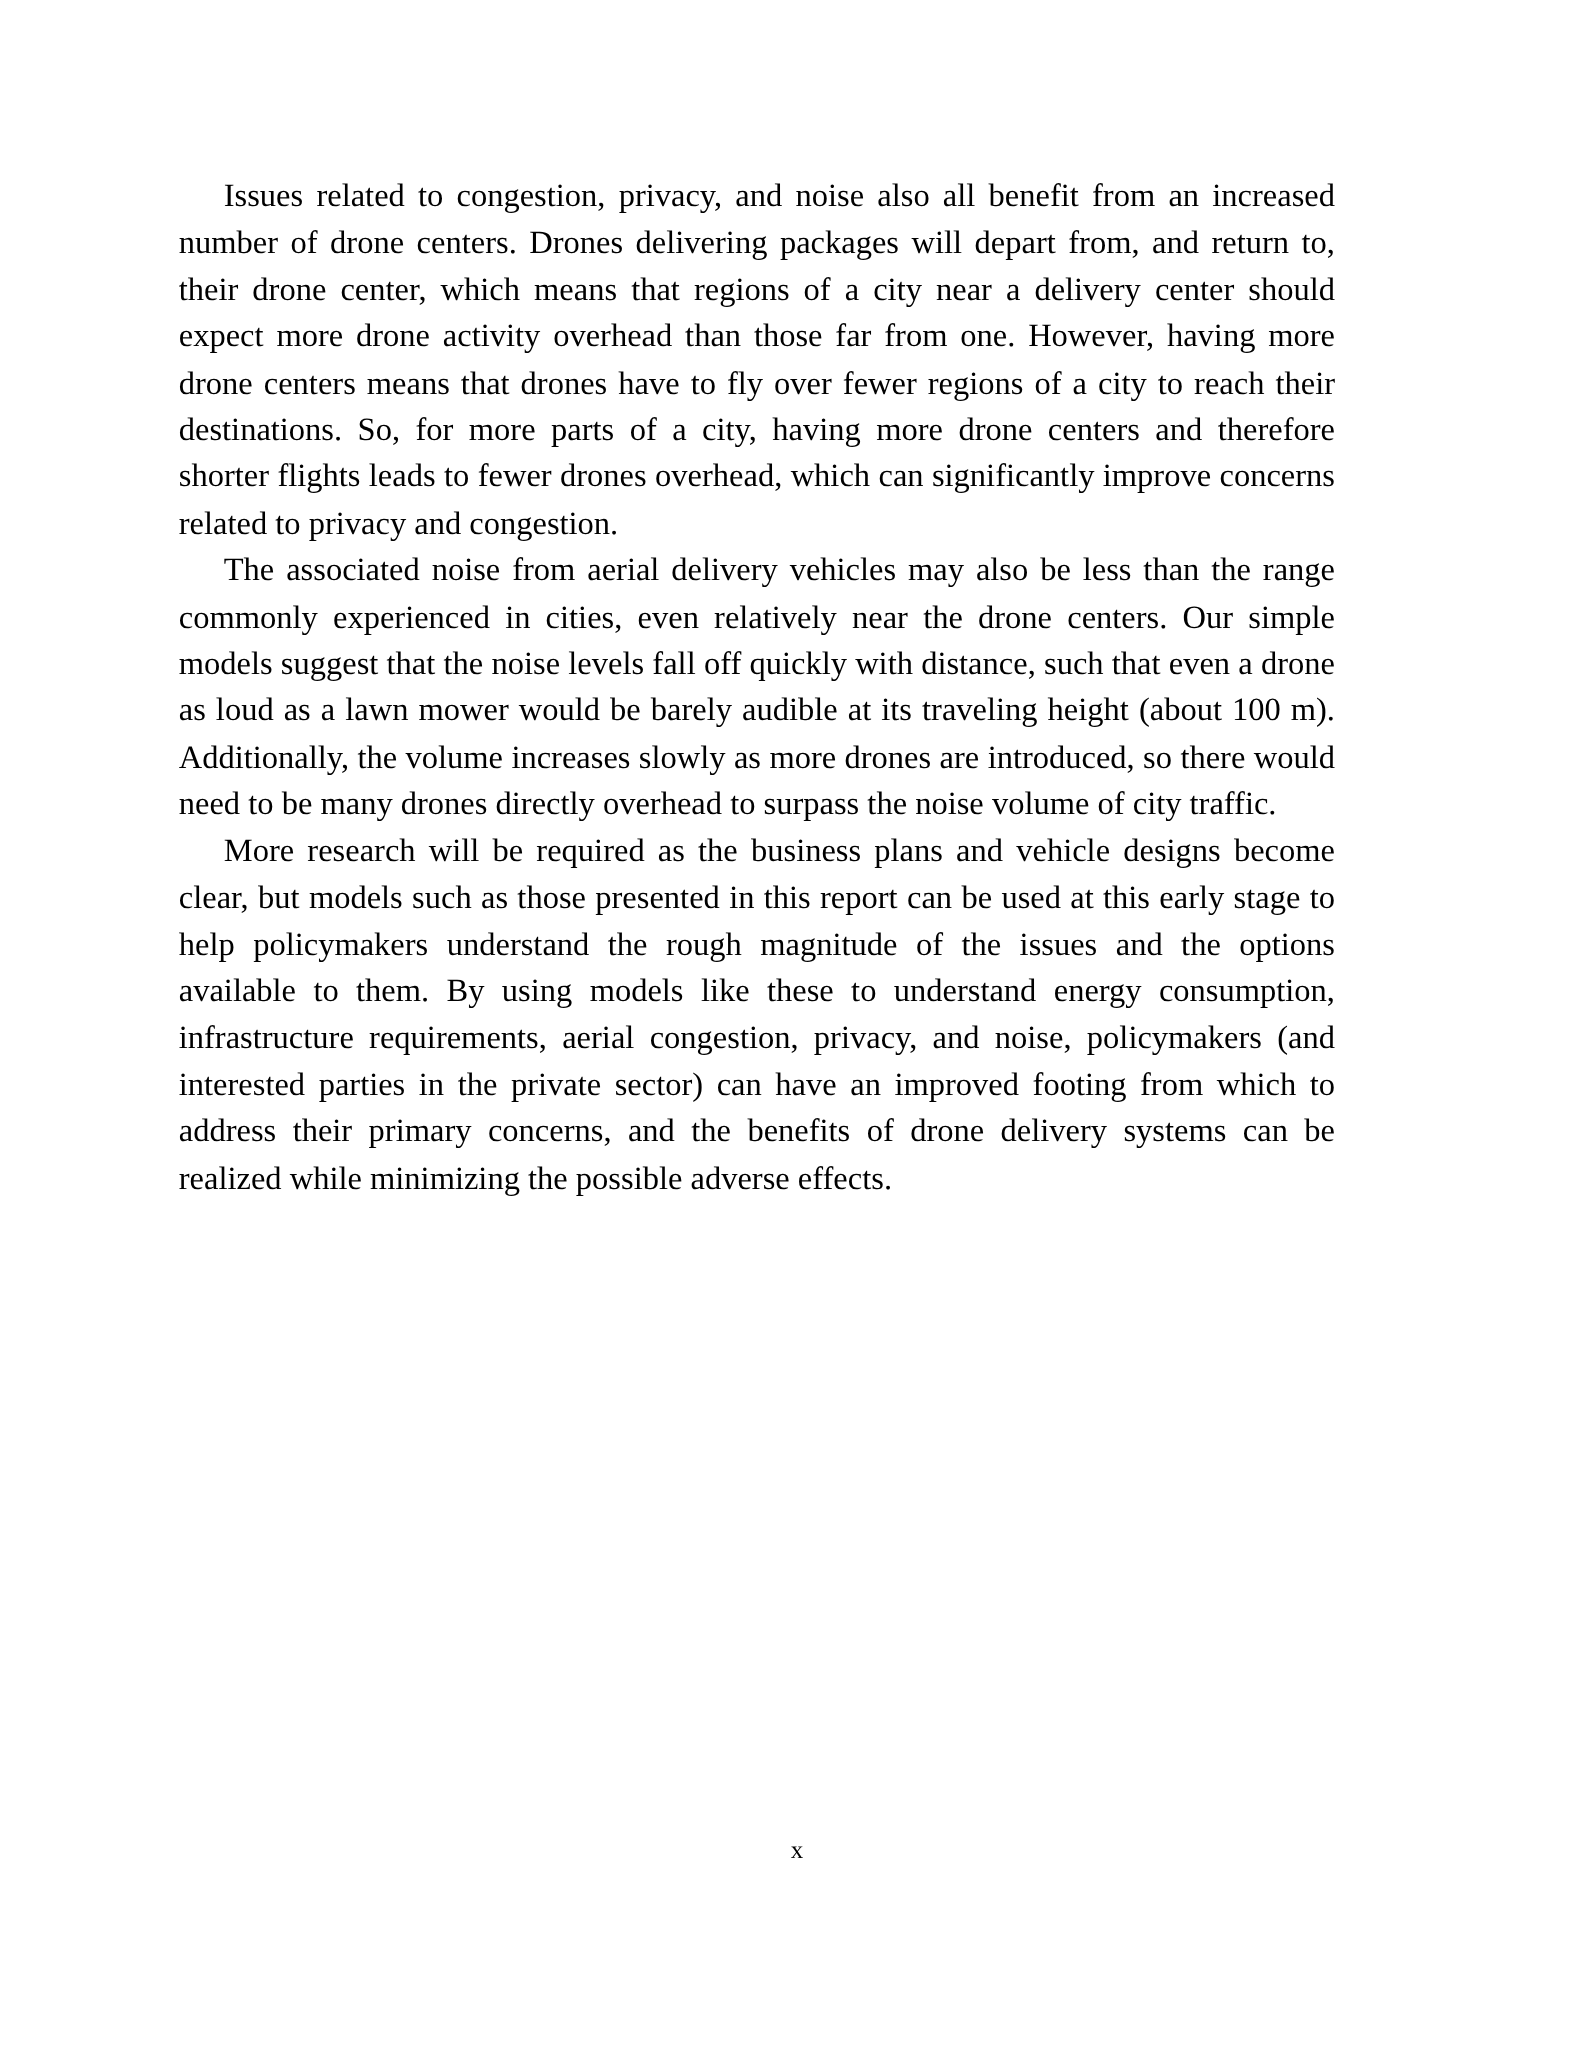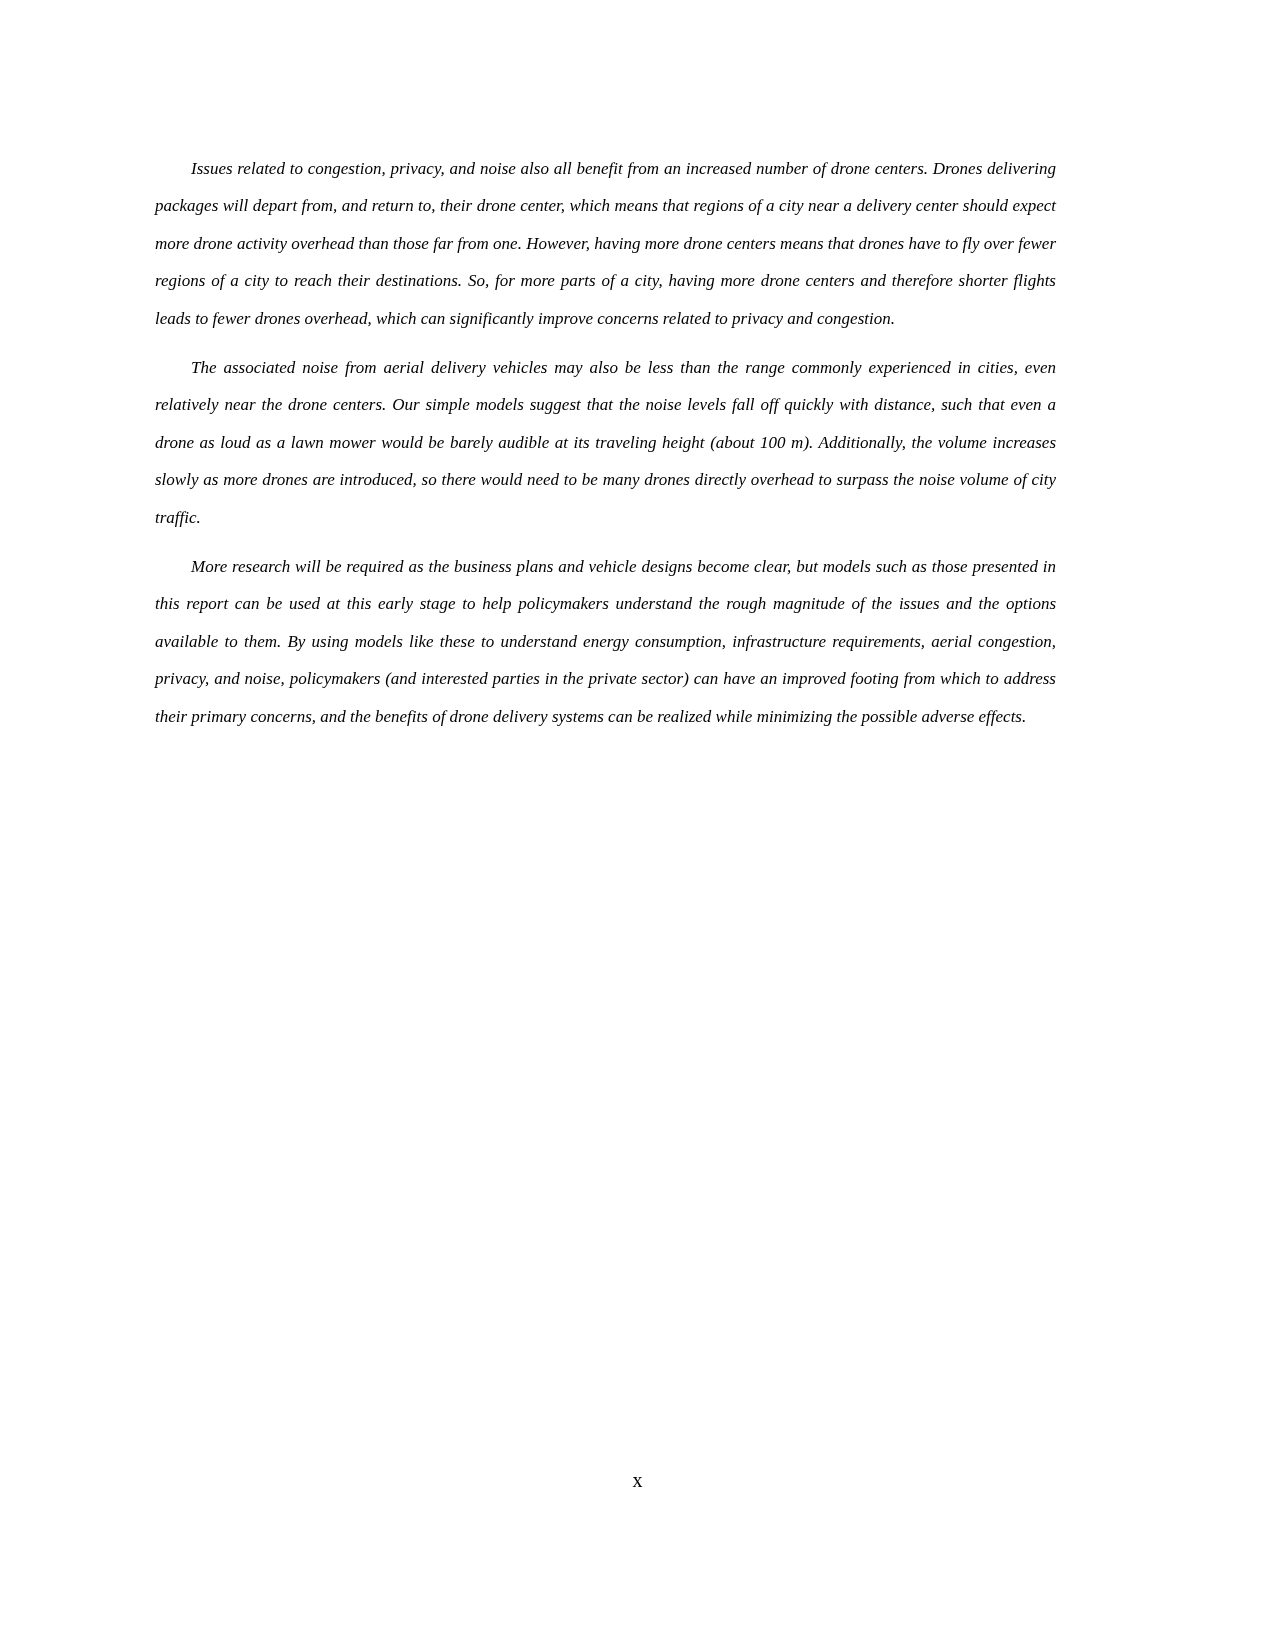--- a/index.html
+++ b/index.html
@@ -17,27 +17,26 @@
     color: #000000;
     box-sizing: border-box;
   }
   .content {
     position: absolute;
     left: 143px;
     top: 138px;
     width: 925px;
   }
   .para {
-    font-size: 17px;
+    font-size: 26px;
     line-height: 37.4px;
     text-align: justify;
     text-indent: 36px;
-    margin: 12px;
+    margin: 0;
     hyphens: none;
-    font-style: italic;
   }
   .footer {
     position: absolute;
     left: 0;
     right: 0;
     top: 1468px;
     text-align: center;
     font-size: 20px;
     line-height: 24px;
   }

